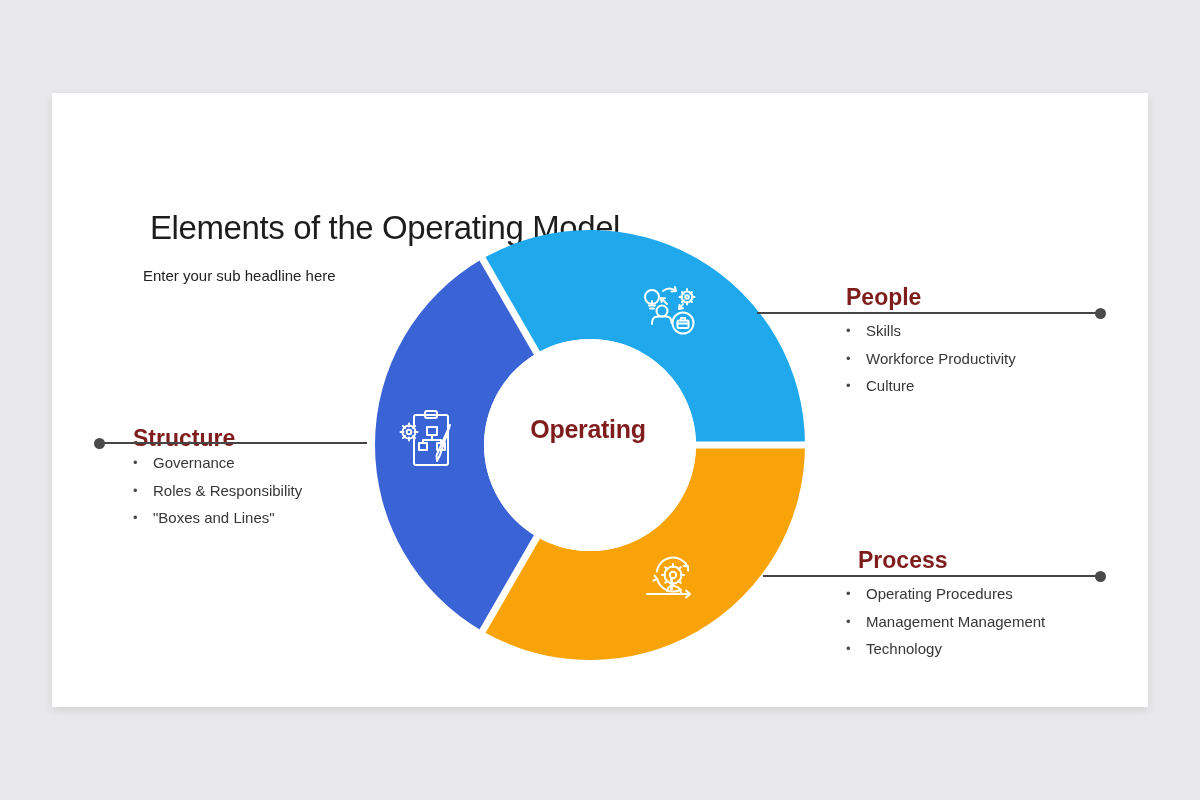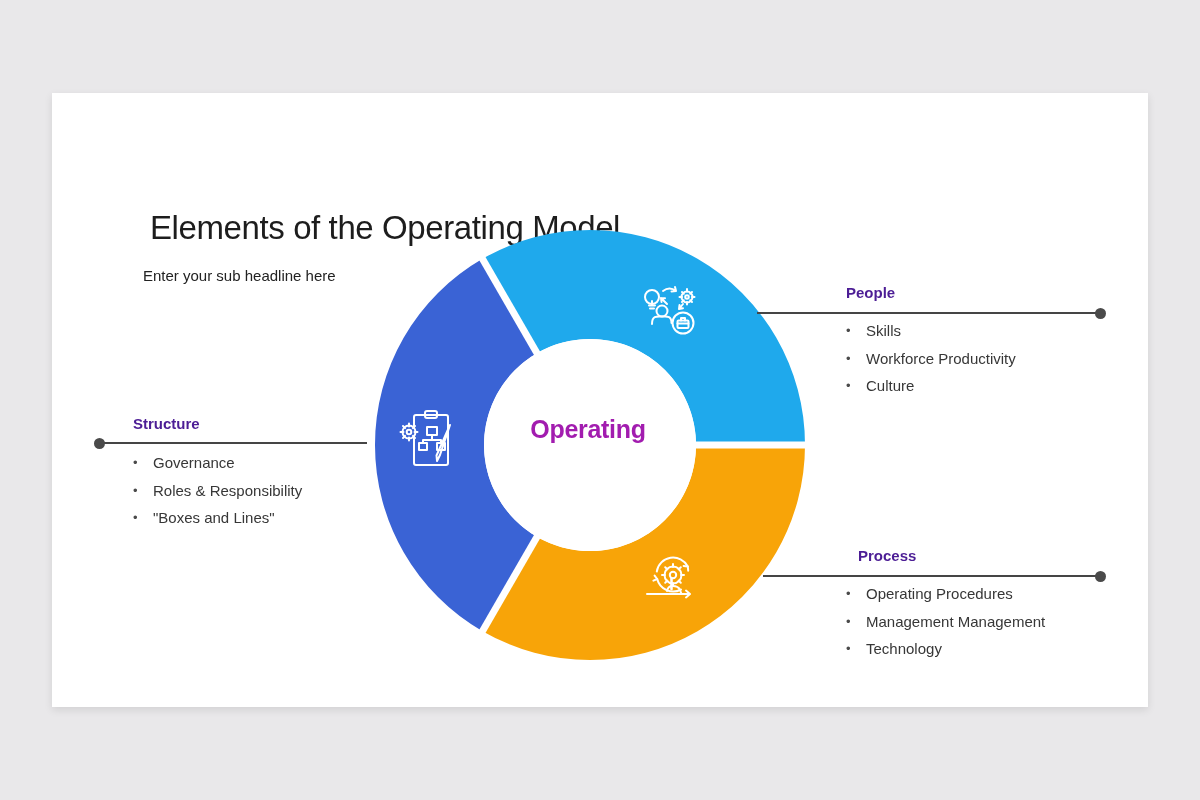--- a/index.html
+++ b/index.html
@@ -20,26 +20,26 @@
     font-size:33px;font-weight:500;color:#1d1d1d;
     letter-spacing:-0.4px;
   }
   .page-subtitle{
     position:absolute;left:91px;top:174px;
     font-size:15px;color:#222;
   }
   .donut-svg{position:absolute;left:368px;top:223px;}
   .center-label{
     position:absolute;left:488px;top:413px;width:200px;
-    text-align:center;font-size:25px;font-weight:bold;color:#a21caf;
+    text-align:center;font-size:25px;font-weight:bold;color:#7f1d1d;
     line-height:32px;letter-spacing:-0.3px;
   }
   .seg-title{
     position:absolute;margin:0;
-    font-size:15px;font-weight:bold;color:#4c1d95;
+    font-size:23px;font-weight:bold;color:#7f1d1d;
   }
   .connector-line{
     position:absolute;height:2px;background:#454545;
   }
   .connector-dot{
     position:absolute;width:11px;height:11px;border-radius:50%;
     background:#4a4a4a;
   }
   ul.items{
     position:absolute;list-style:none;margin:0;padding:0;
@@ -132,21 +132,21 @@
   <li>
       <span class="b">•</span>
       <span>Workforce Productivity</span>
     </li>
   <li>
       <span class="b">•</span>
       <span>Culture</span>
     </li>
 </ul>
 
-<h3 class="seg-title" style="left:133px;top:415px;">Structure</h3>
+<h3 class="seg-title" style="left:133px;top:425px;">Structure</h3>
 <div class="connector-line" style="left:99px;top:442px;width:268px;"></div>
 <div class="connector-dot" style="left:93.5px;top:437.5px;"></div>
 <ul class="items" style="left:133px;top:449px;">
   <li>
       <span class="b">•</span>
       <span>Governance</span>
     </li>
   <li>
       <span class="b">•</span>
       <span>Roles &amp; Responsibility</span>

